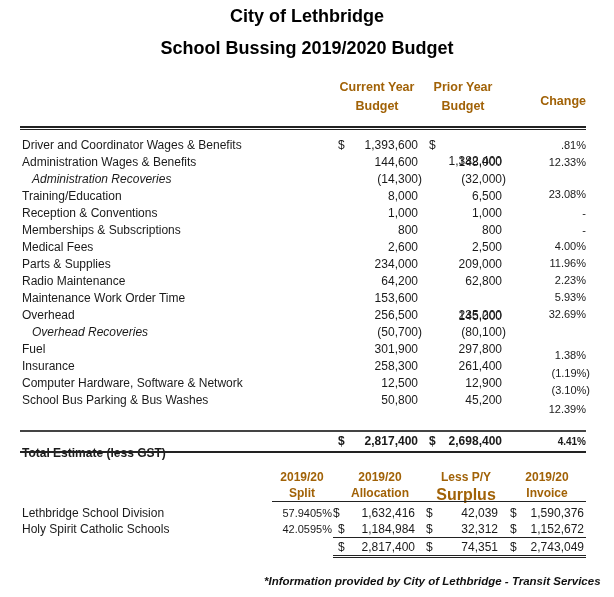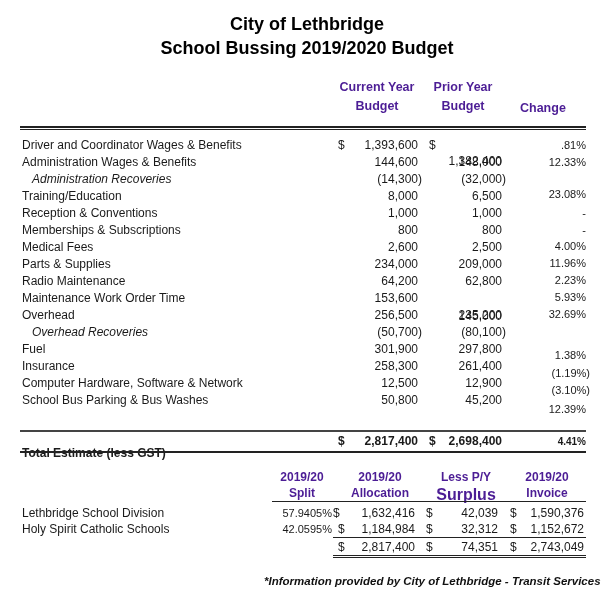--- a/index.html
+++ b/index.html
@@ -5,46 +5,46 @@
   html, body { margin: 0; padding: 0; background: #ffffff; }
   body {
     width: 614px; height: 597px; position: relative; overflow: hidden;
     font-family: "Liberation Sans", sans-serif; color: #1a1a1a;
   }
   .abs { position: absolute; white-space: nowrap; }
   .title {
     left: 0; width: 614px; text-align: center;
     font-weight: bold; font-size: 18px; color: #000;
   }
-  .hdr { font-weight: bold; font-size: 12.5px; color: #4c1d95; text-align: center; }
+  .hdr { font-weight: bold; font-size: 12.5px; color: #a16207; text-align: center; }
   .row { font-size: 12px; line-height: 17px; }
   .lbl { left: 22px; }
   .lbl.indent { left: 32px; font-style: italic; }
   .num { text-align: right; }
   .cur { left: 340px; width: 78px; }
   .pri { left: 425px; width: 77px; }
   .chg { left: 520px; width: 66px; }
   .dollar1 { left: 338px; }
   .dollar2 { left: 429px; }
   .rule { position: absolute; background: #222; }
   .bold { font-weight: bold; }
   .alloc { font-size: 12px; line-height: 17px; }
   .foot { font-weight: bold; font-style: italic; font-size: 11.5px; color: #111; }
 </style>
 </head>
 <body>
 
-<div class="abs title" style="top:14px;">City of Lethbridge</div>
+<div class="abs title" style="top:6px;">City of Lethbridge</div>
 <div class="abs title" style="top:38px;">School Bussing 2019/2020 Budget</div>
 
 <div class="abs hdr" style="left:334px; width:86px; top:80px;">Current Year</div>
 <div class="abs hdr" style="left:334px; width:86px; top:99px;">Budget</div>
 <div class="abs hdr" style="left:424px; width:78px; top:80px;">Prior Year</div>
 <div class="abs hdr" style="left:424px; width:78px; top:99px;">Budget</div>
-<div class="abs hdr" style="left:520px; width:66px; top:101px; text-align:left;">Change</div>
+<div class="abs hdr" style="left:520px; width:66px; top:94px; text-align:right;">Change</div>
 
 <div class="rule" style="left:20px; width:566px; top:126px; height:2px;"></div>
 <div class="rule" style="left:20px; width:566px; top:129px; height:1px;"></div>
 
 <div>
 
   <div class="abs row lbl" style="top:137px;">Driver and Coordinator Wages &amp; Benefits</div>
   <div class="abs row dollar1" style="top:137px;">$</div>
   <div class="abs row num cur" style="top:137px;">1,393,600</div>
   <div class="abs row dollar2" style="top:137px;">$</div>

